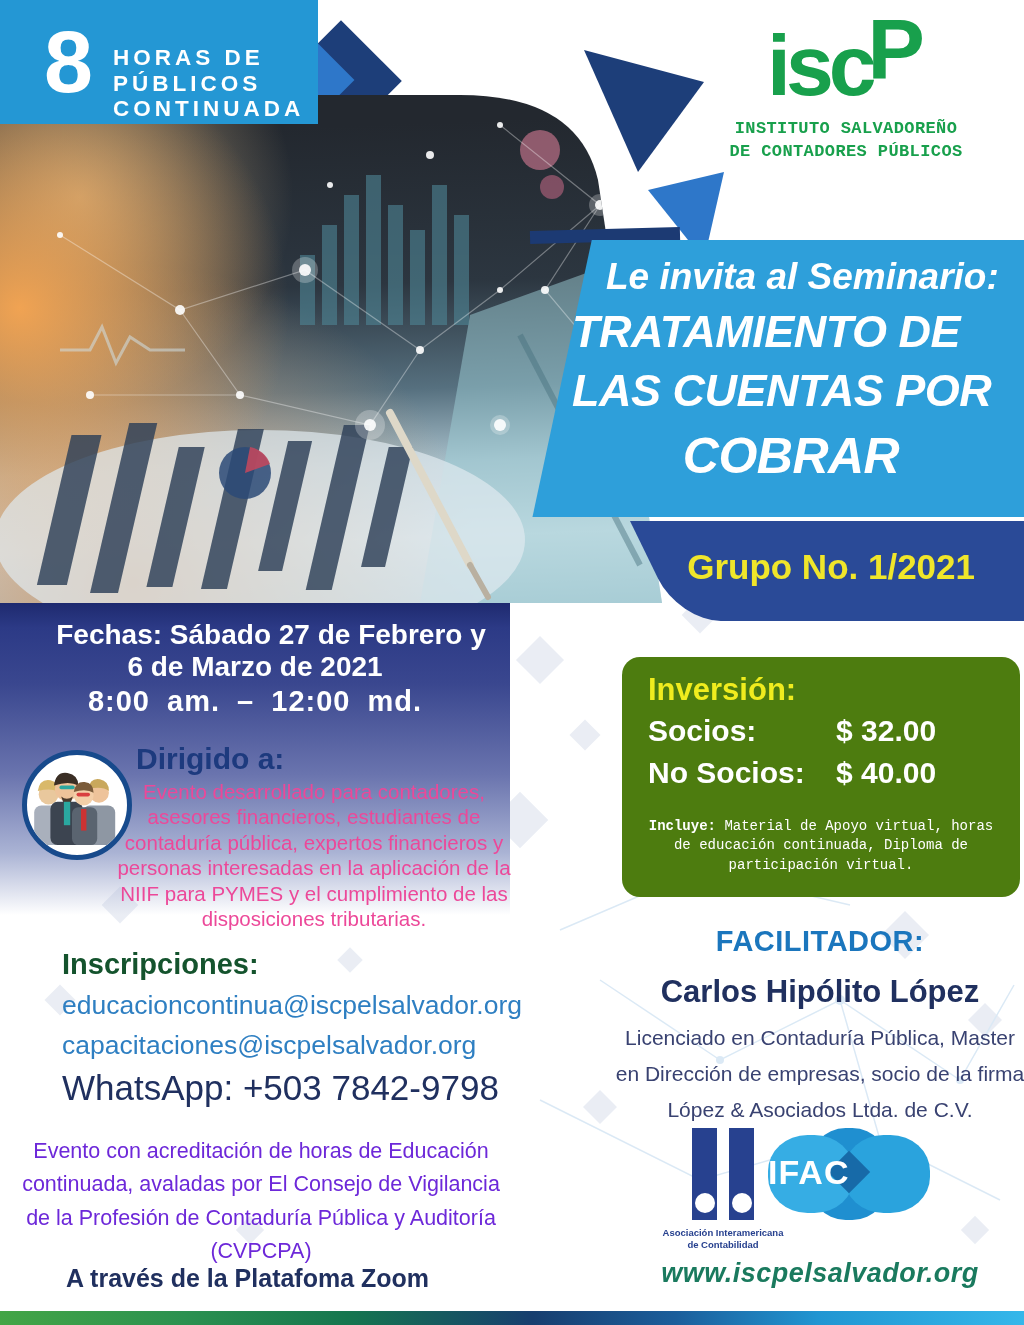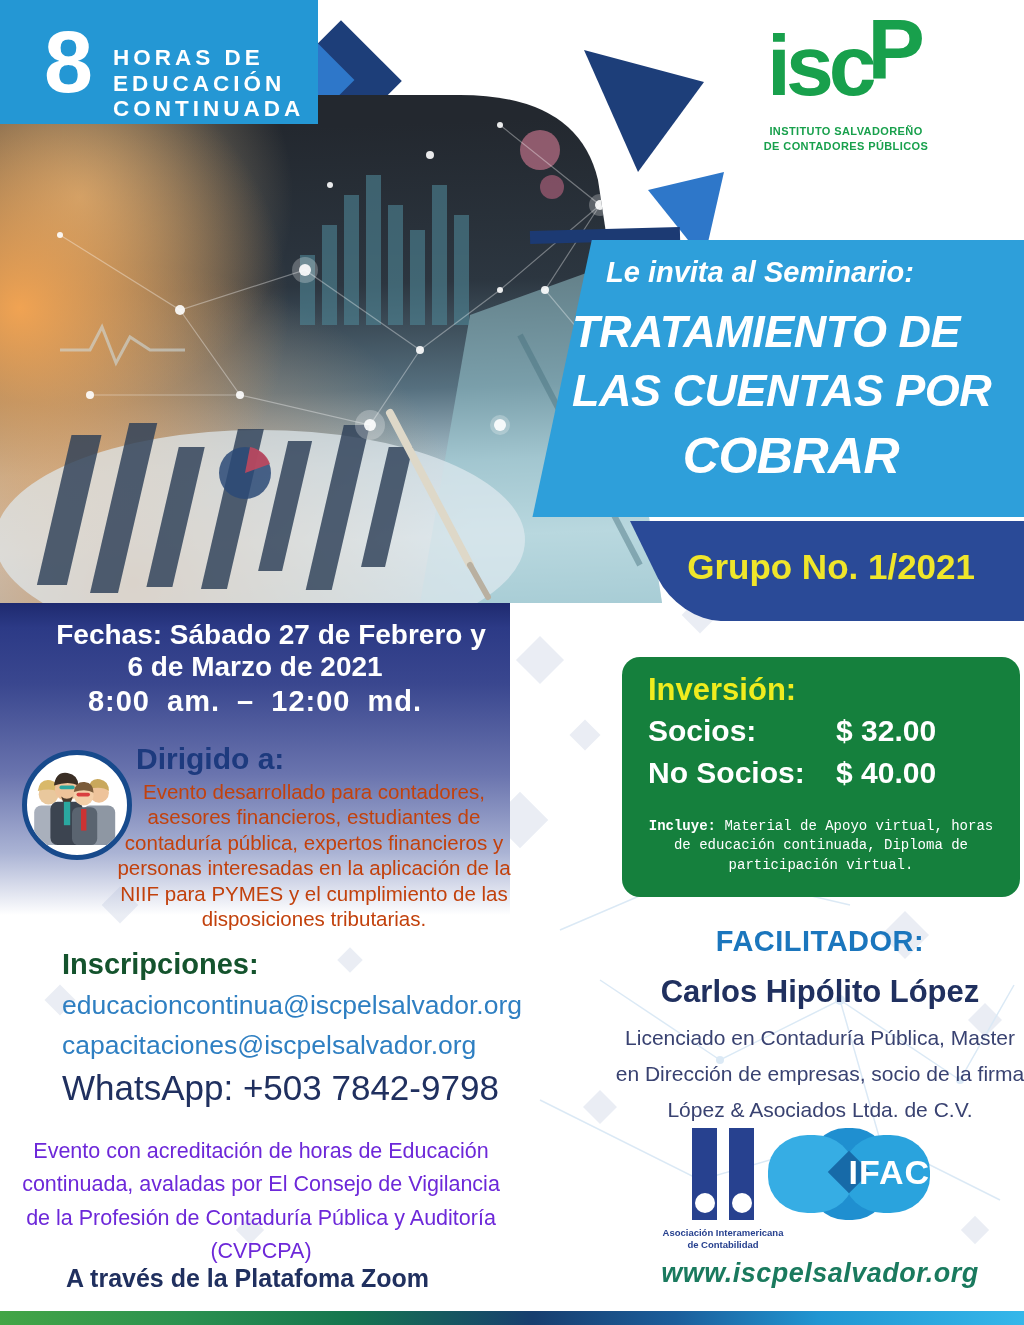--- a/index.html
+++ b/index.html
@@ -40,28 +40,28 @@
     display:flex;align-items:center;color:#fff;
   }
   .badge-number{font-size:88px;font-weight:bold;margin:0 22px 0 44px;line-height:1;letter-spacing:-2px;}
   .badge-lines{font-size:22.5px;font-weight:bold;letter-spacing:4px;line-height:1.14;margin-top:43px;}
 
   
   .logo{position:absolute;left:700px;top:22px;width:292px;z-index:5;text-align:center;color:#18a04c;}
   .logo-mark{font-weight:900;color:#18a04c;line-height:1;display:inline-block;}
   .logo-lower{font-size:86px;font-weight:900;letter-spacing:-5px;}
   .logo-cap{font-size:86px;font-weight:900;display:inline-block;transform:translateY(-16px);margin-left:-4px;}
-  .logo-caption{font-size:11px;line-height:1.35;letter-spacing:.4px;margin-top:16px;font-weight:bold;}
+  .logo-caption{font-size:17px;line-height:1.35;letter-spacing:.4px;margin-top:10px;font-weight:bold;font-family:Liberation Mono, monospace;}
 
   
   .banner{
     position:absolute;left:530px;top:240px;width:494px;height:277px;background:#2e9fda;z-index:4;
     clip-path:polygon(12.5% 0,100% 0,100% 100%,.5% 100%);color:#fff;
   }
-  .banner-intro{position:absolute;left:76px;top:16px;font-size:29px;font-weight:bold;font-style:italic;}
+  .banner-intro{position:absolute;left:76px;top:16px;font-size:37px;font-weight:bold;font-style:italic;}
   .banner-title{position:absolute;left:42px;right:14px;top:62px;font-size:45px;font-weight:900;font-style:italic;line-height:1.32;letter-spacing:-.5px;}
   .banner-title .t3{display:block;text-align:center;font-size:50px;margin-top:2px;}
 
   
   .grupo-wrap{position:absolute;left:630px;top:521px;width:400px;height:100px;z-index:4;
     background:#2a4a97;transform:skewX(26deg);transform-origin:left top;border-bottom-left-radius:42px;}
   .grupo-label{display:block;transform:skewX(-26deg);color:#f0e62a;font-size:35px;font-weight:bold;
     text-align:center;padding-top:26px;padding-right:30px;}
 
   
@@ -74,25 +74,25 @@
   .fechas-l2{position:absolute;left:0;width:100%;top:48px;font-size:28px;font-weight:600;}
   .fechas-time{position:absolute;left:0;width:100%;top:82px;font-size:29px;font-weight:800;letter-spacing:1px;word-spacing:8px;}
 
   
   .avatar{
     position:absolute;left:22px;top:750px;width:100px;height:100px;border-radius:50%;
     border:5px solid #174a8c;background:#fff;z-index:4;overflow:hidden;
   }
   .dirigido-title{position:absolute;left:136px;top:742px;z-index:4;font-size:30px;font-weight:bold;color:#1d3a7e;}
   .dirigido-text{position:absolute;left:106px;top:779px;width:416px;z-index:4;text-align:center;
-    font-size:20.5px;line-height:1.24;color:#c2410c;}
+    font-size:20.5px;line-height:1.24;color:#ec4899;}
 
   
   .inversion{
-    position:absolute;left:622px;top:657px;width:398px;height:240px;background:#15803d;border-radius:18px;
+    position:absolute;left:622px;top:657px;width:398px;height:240px;background:#4d7c0f;border-radius:18px;
     z-index:4;box-sizing:border-box;padding:15px 26px;color:#fff;
   }
   .inv-title{font-size:31px;font-weight:800;color:#f0ec1e;}
   .inv-row{display:flex;font-size:30px;font-weight:800;line-height:1.25;margin-top:4px;}
   .inv-row .lbl{width:188px;}
   .inv-includes{margin-top:26px;font-size:14px;line-height:1.38;text-align:center;font-weight:500;font-family:Liberation Mono, monospace;}
   .inv-includes b{font-weight:800;}
 
   
   .facilitador{position:absolute;left:612px;top:925px;width:416px;text-align:center;z-index:4;}
@@ -117,21 +117,21 @@
   .aic-bar{position:relative;width:25px;height:92px;background:#27418f;}
   .aic-dot{position:absolute;left:50%;bottom:7px;transform:translateX(-50%);width:20px;height:20px;border-radius:50%;background:#fff;}
   .aic-caption{margin-top:7px;font-size:9.5px;font-weight:bold;color:#27418f;line-height:1.3;}
 
   .ifac{position:absolute;left:768px;top:1128px;width:162px;height:92px;z-index:4;}
   .ifac-blob{position:absolute;border-radius:46%;}
   .ifac-mid{left:39px;top:0;width:84px;height:92px;background:#1f8fd0;}
   .ifac-left{left:0;top:7px;width:86px;height:78px;background:#36ade4;}
   .ifac-right{left:76px;top:7px;width:86px;height:78px;background:#2aa3dd;}
   .ifac-diamond{position:absolute;left:66px;top:29px;width:30px;height:30px;background:#176aa8;transform:rotate(45deg);}
-  .ifac-label{position:absolute;left:0;top:25px;width:100%;text-align:right;color:#fff;font-size:34px;font-weight:800;letter-spacing:1px;}
+  .ifac-label{position:absolute;left:0;top:25px;width:100%;text-align:left;color:#fff;font-size:34px;font-weight:800;letter-spacing:1px;}
 
   .website{position:absolute;left:612px;top:1258px;width:416px;text-align:center;z-index:4;
     font-size:27px;font-weight:bold;font-style:italic;color:#1a7a5e;letter-spacing:.5px;}
 
   
   .bottom-bar{position:absolute;left:0;top:1311px;width:1024px;height:14px;z-index:5;
     background:linear-gradient(90deg,#43a546 0%,#2b9150 18%,#15764f 34%,#173e6f 52%,#1b5e9b 66%,#2196d2 80%,#35b7ea 100%);}
 </style>
 </head>
 <body>
@@ -243,21 +243,21 @@
     <polygon points="28,0 148,32 82,122" fill="#1d3e79"></polygon>
     <polygon points="92,140 168,122 148,210" fill="#2e77c9"></polygon>
   </svg>
 
   <div class="navy-strip"></div>
 
   <div class="badge">
     <div class="badge-number">8</div>
     <div class="badge-lines">
       <div>HORAS DE</div>
-      <div>EDUCACIÓN</div>
+      <div>PÚBLICOS</div>
       <div>CONTINUADA</div>
     </div>
   </div>
 
   <div class="logo">
     <div class="logo-mark">
       <span class="logo-lower">isc</span><span class="logo-cap">P</span>
     </div>
     <div class="logo-caption">
       <div>INSTITUTO SALVADOREÑO</div>

